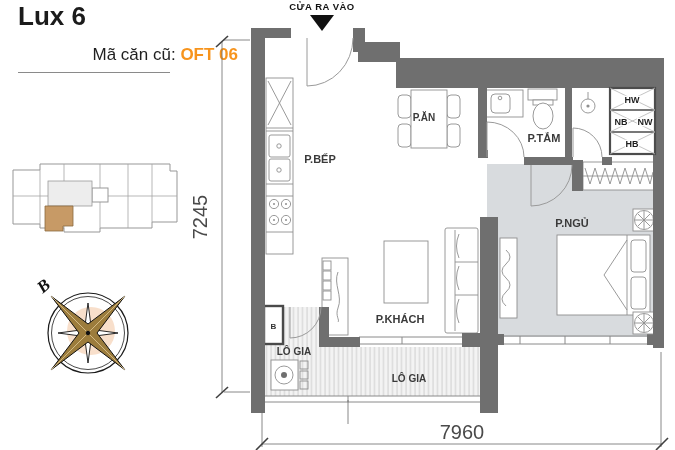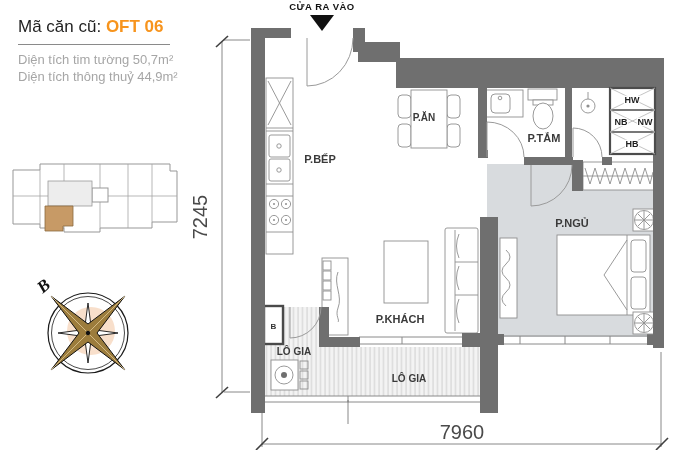--- a/index.html
+++ b/index.html
@@ -1,20 +1,20 @@
 <!DOCTYPE html>
 <html><head>
 <meta charset="utf-8">
 <style>
   html,body{margin:0;padding:0;background:#fff;}
   .canvas{position:relative;width:675px;height:450px;background:#fff;overflow:hidden;
           font-family:"Liberation Sans",sans-serif;}
   .hdr{position:absolute;left:18px;top:2px;width:220px;}
   .title{font-size:26px;font-weight:bold;color:#1b1b1b;margin:0;line-height:28px;}
-  .codes{margin-top:14px;font-size:17px;color:#1f1f1f;line-height:21px;}
+  .codes{margin-top:14px;font-size:17px;color:#1f1f1f;line-height:21px;text-align:right;}
   .code-val-old{color:#F7941D;font-weight:bold;}
   .divider{width:152px;border:none;border-top:1px solid #8a8a8a;margin:7px 0 0 0;}
   .areas{margin-top:6px;font-size:13px;color:#A6A6A6;line-height:17px;}
   svg{position:absolute;left:0;top:0;}
   .wall{fill:#6F6F6F;}
   .furn{fill:#fff;stroke:#8F8F8F;stroke-width:0.9;}
   .furnl{fill:none;stroke:#8F8F8F;stroke-width:0.9;}
   .door{fill:none;stroke:#9A9A9A;stroke-width:1;}
   .rail{stroke:#8A8A8A;stroke-width:1;fill:none;}
   .lbl{font-weight:bold;font-size:11px;fill:#3A3A3A;text-anchor:middle;}
@@ -26,31 +26,28 @@
             paint-order:stroke;stroke:#fff;stroke-width:2.5px;}
   .key{fill:#fff;stroke:#979797;stroke-width:1;}
   .keyline{stroke:#a5a5a5;stroke-width:0.8;}
 </style>
 </head>
 <body>
 
 <div class="canvas">
 
   <div class="hdr">
+    <div class="title">Lux 6</div>
     <div class="codes">
       <div>
         <span>Mã căn cũ:</span>
         <span class="code-val-old">OFT 06</span>
       </div>
     </div>
     <hr class="divider">
-    <div class="areas">
-      <div>Diện tích tim tường 50,7m²</div>
-      <div>Diện tích thông thuỷ 44,9m²</div>
-    </div>
   </div>
 
   <svg width="675" height="450" viewBox="0 0 675 450">
     <defs>
       <pattern id="stripes" width="4.5" height="10" patternUnits="userSpaceOnUse">
         <rect width="4.5" height="10" fill="#F3F3F3"></rect>
         <line x1="1" y1="0" x2="1" y2="10" stroke="#CFCFCF" stroke-width="1"></line>
       </pattern>
     </defs>
 

